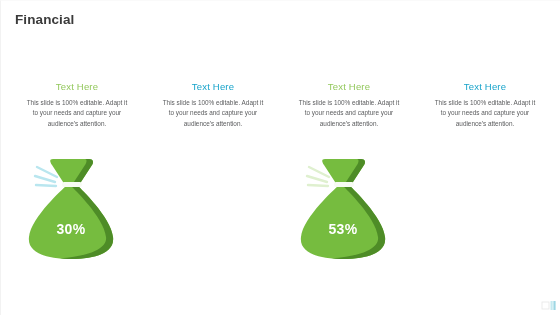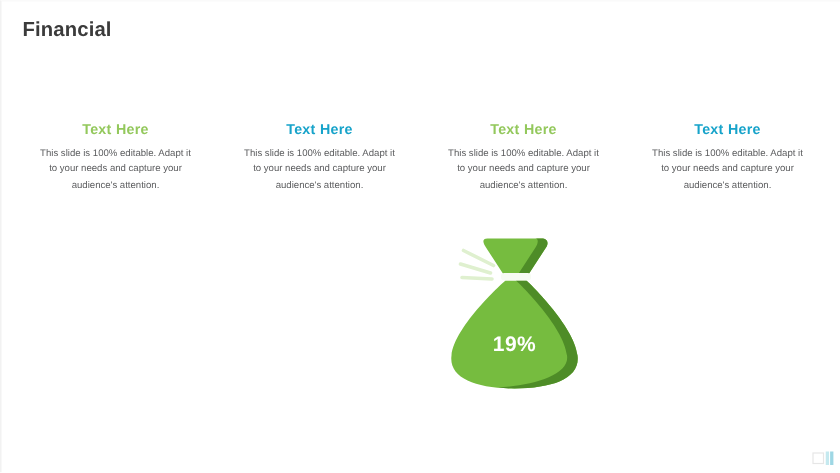--- a/index.html
+++ b/index.html
@@ -52,21 +52,21 @@
 
   .col {
     width: 128px;
     display: flex;
     flex-direction: column;
     align-items: center;
   }
 
   .col-heading {
     font-size: 9.5px;
-    font-weight: bold;
+    font-weight: normal;
     text-align: left;
     margin-bottom: 6px;
     letter-spacing: 0.2px;
   }
   .col-heading.green { color: #93c85c; }
   .col-heading.blue  { color: #17a3ca; }
 
   .col-body {
     font-size: 6.4px;
     line-height: 1.62;
@@ -115,20 +115,33 @@
 
 <div class="slide">
 
   <div class="page-title">Financial</div>
 
   <div class="columns">
 
     <div class="col">
       <div class="col-heading green">Text Here</div>
       <div class="col-body">This slide is 100% editable. Adapt it to your needs and capture your audience's attention.</div>
+      <div class="bag-wrap">
+        <svg class="bag-svg" viewBox="0 0 124 112">
+          <g>
+            <path d="M22 16 L42 26 M20 25 L40 31 M21 34 L41 35" stroke="#b9e6ef" stroke-width="2.4" stroke-linecap="round" fill="none"></path>
+            <path d="M38 8 L74 8 C78 8 79 11 77 14 L64 34 L50 34 L37 14 C35 11 34 8 38 8 Z" fill="#76bc3f"></path>
+            <path d="M70 8 L74 8 C78 8 79 11 77 14 L64 34 L57 34 L70 14 C72 11 72 8 70 8 Z" fill="#4e8c27"></path>
+            <path d="M50 36 C50 36 16 66 14 86 C12 101 30 108 56 108 C82 108 100 101 98 86 C96 66 64 36 64 36 Z" fill="#76bc3f"></path>
+            <path d="M57 36 L64 36 C64 36 96 66 98 86 C100 101 82 108 56 108 C52 108 48 107.7 45 107.3 C68 106 93 99 91 86 C89 66 57 36 57 36 Z" fill="#4e8c27"></path>
+            <rect x="47" y="31" width="20" height="5" rx="2.2" fill="#f7fbf3"></rect>
+          </g>
+        </svg>
+        <div class="bag-value">30%</div>
+      </div>
     </div>
 
     <div class="col">
       <div class="col-heading blue">Text Here</div>
       <div class="col-body">This slide is 100% editable. Adapt it to your needs and capture your audience's attention.</div>
     </div>
 
     <div class="col">
       <div class="col-heading green">Text Here</div>
       <div class="col-body">This slide is 100% editable. Adapt it to your needs and capture your audience's attention.</div>
@@ -136,21 +149,21 @@
         <svg class="bag-svg" viewBox="0 0 124 112">
           <g>
             <path d="M22 16 L42 26 M20 25 L40 31 M21 34 L41 35" stroke="#dff0cf" stroke-width="2.4" stroke-linecap="round" fill="none"></path>
             <path d="M38 8 L74 8 C78 8 79 11 77 14 L64 34 L50 34 L37 14 C35 11 34 8 38 8 Z" fill="#76bc3f"></path>
             <path d="M70 8 L74 8 C78 8 79 11 77 14 L64 34 L57 34 L70 14 C72 11 72 8 70 8 Z" fill="#4e8c27"></path>
             <path d="M50 36 C50 36 16 66 14 86 C12 101 30 108 56 108 C82 108 100 101 98 86 C96 66 64 36 64 36 Z" fill="#76bc3f"></path>
             <path d="M57 36 L64 36 C64 36 96 66 98 86 C100 101 82 108 56 108 C52 108 48 107.7 45 107.3 C68 106 93 99 91 86 C89 66 57 36 57 36 Z" fill="#4e8c27"></path>
             <rect x="47" y="31" width="20" height="5" rx="2.2" fill="#f7fbf3"></rect>
           </g>
         </svg>
-        <div class="bag-value">19%</div>
+        <div class="bag-value">53%</div>
       </div>
     </div>
 
     <div class="col">
       <div class="col-heading blue">Text Here</div>
       <div class="col-body">This slide is 100% editable. Adapt it to your needs and capture your audience's attention.</div>
     </div>
 
   </div>
 

